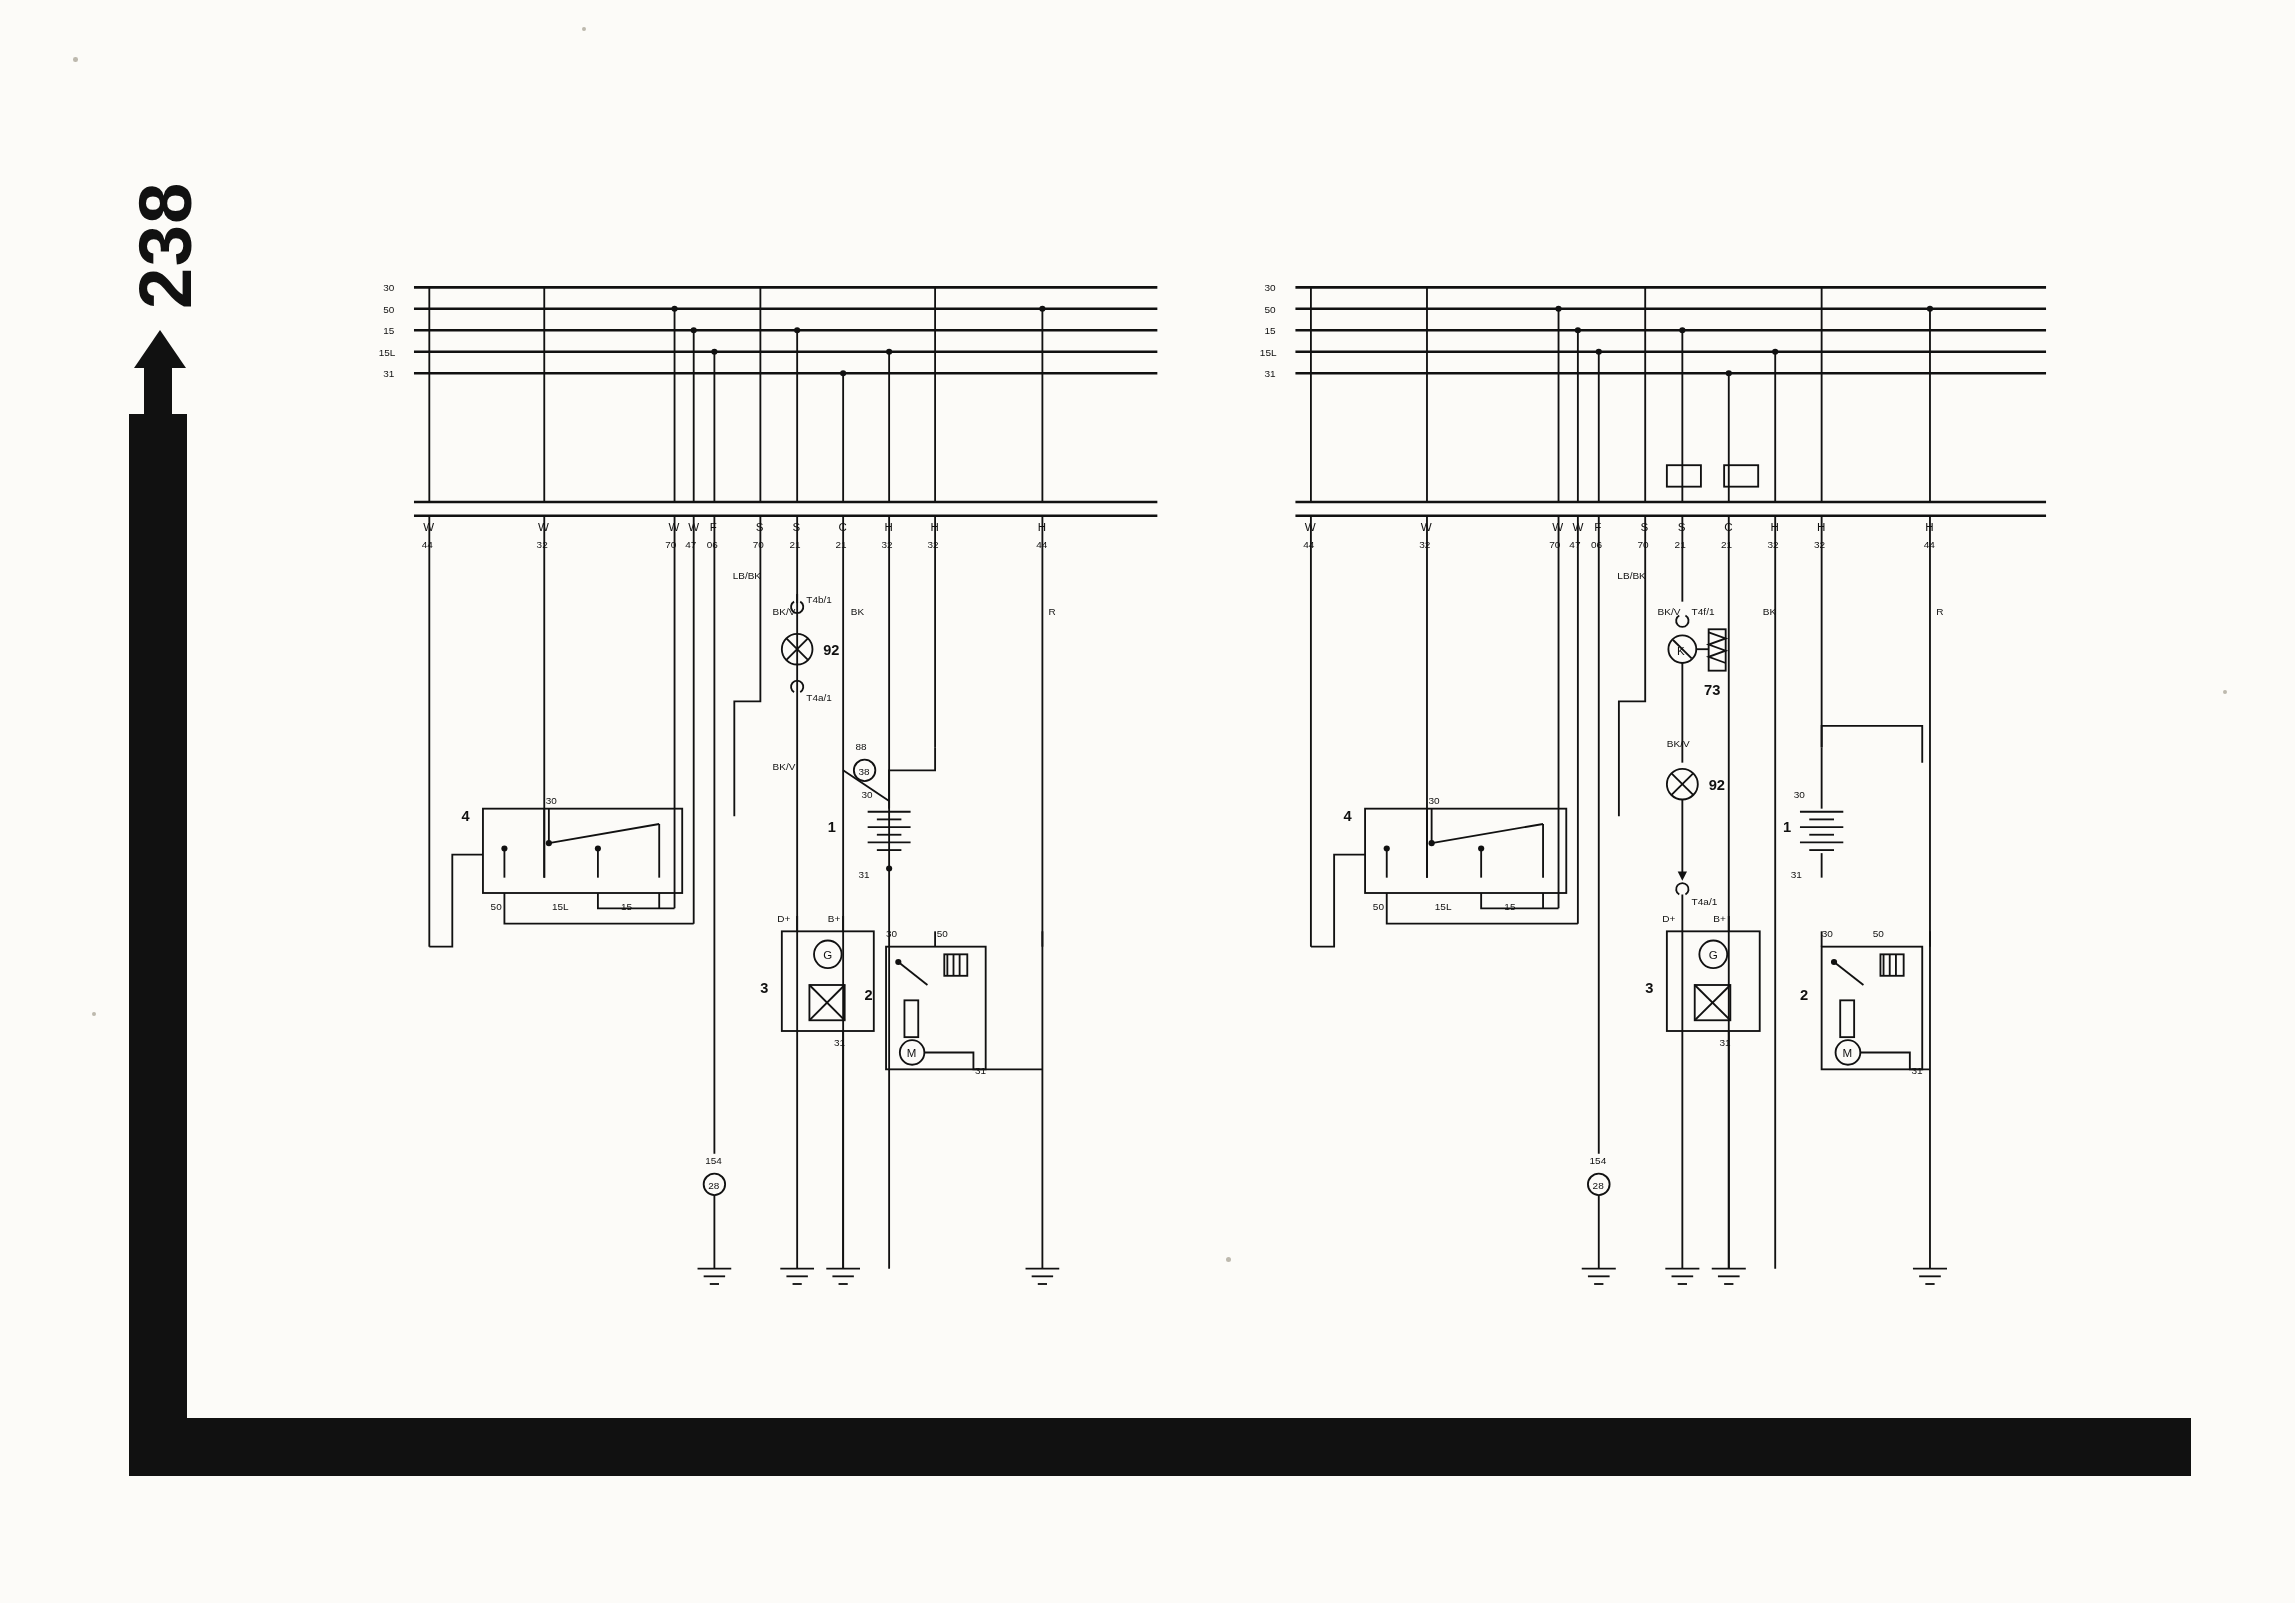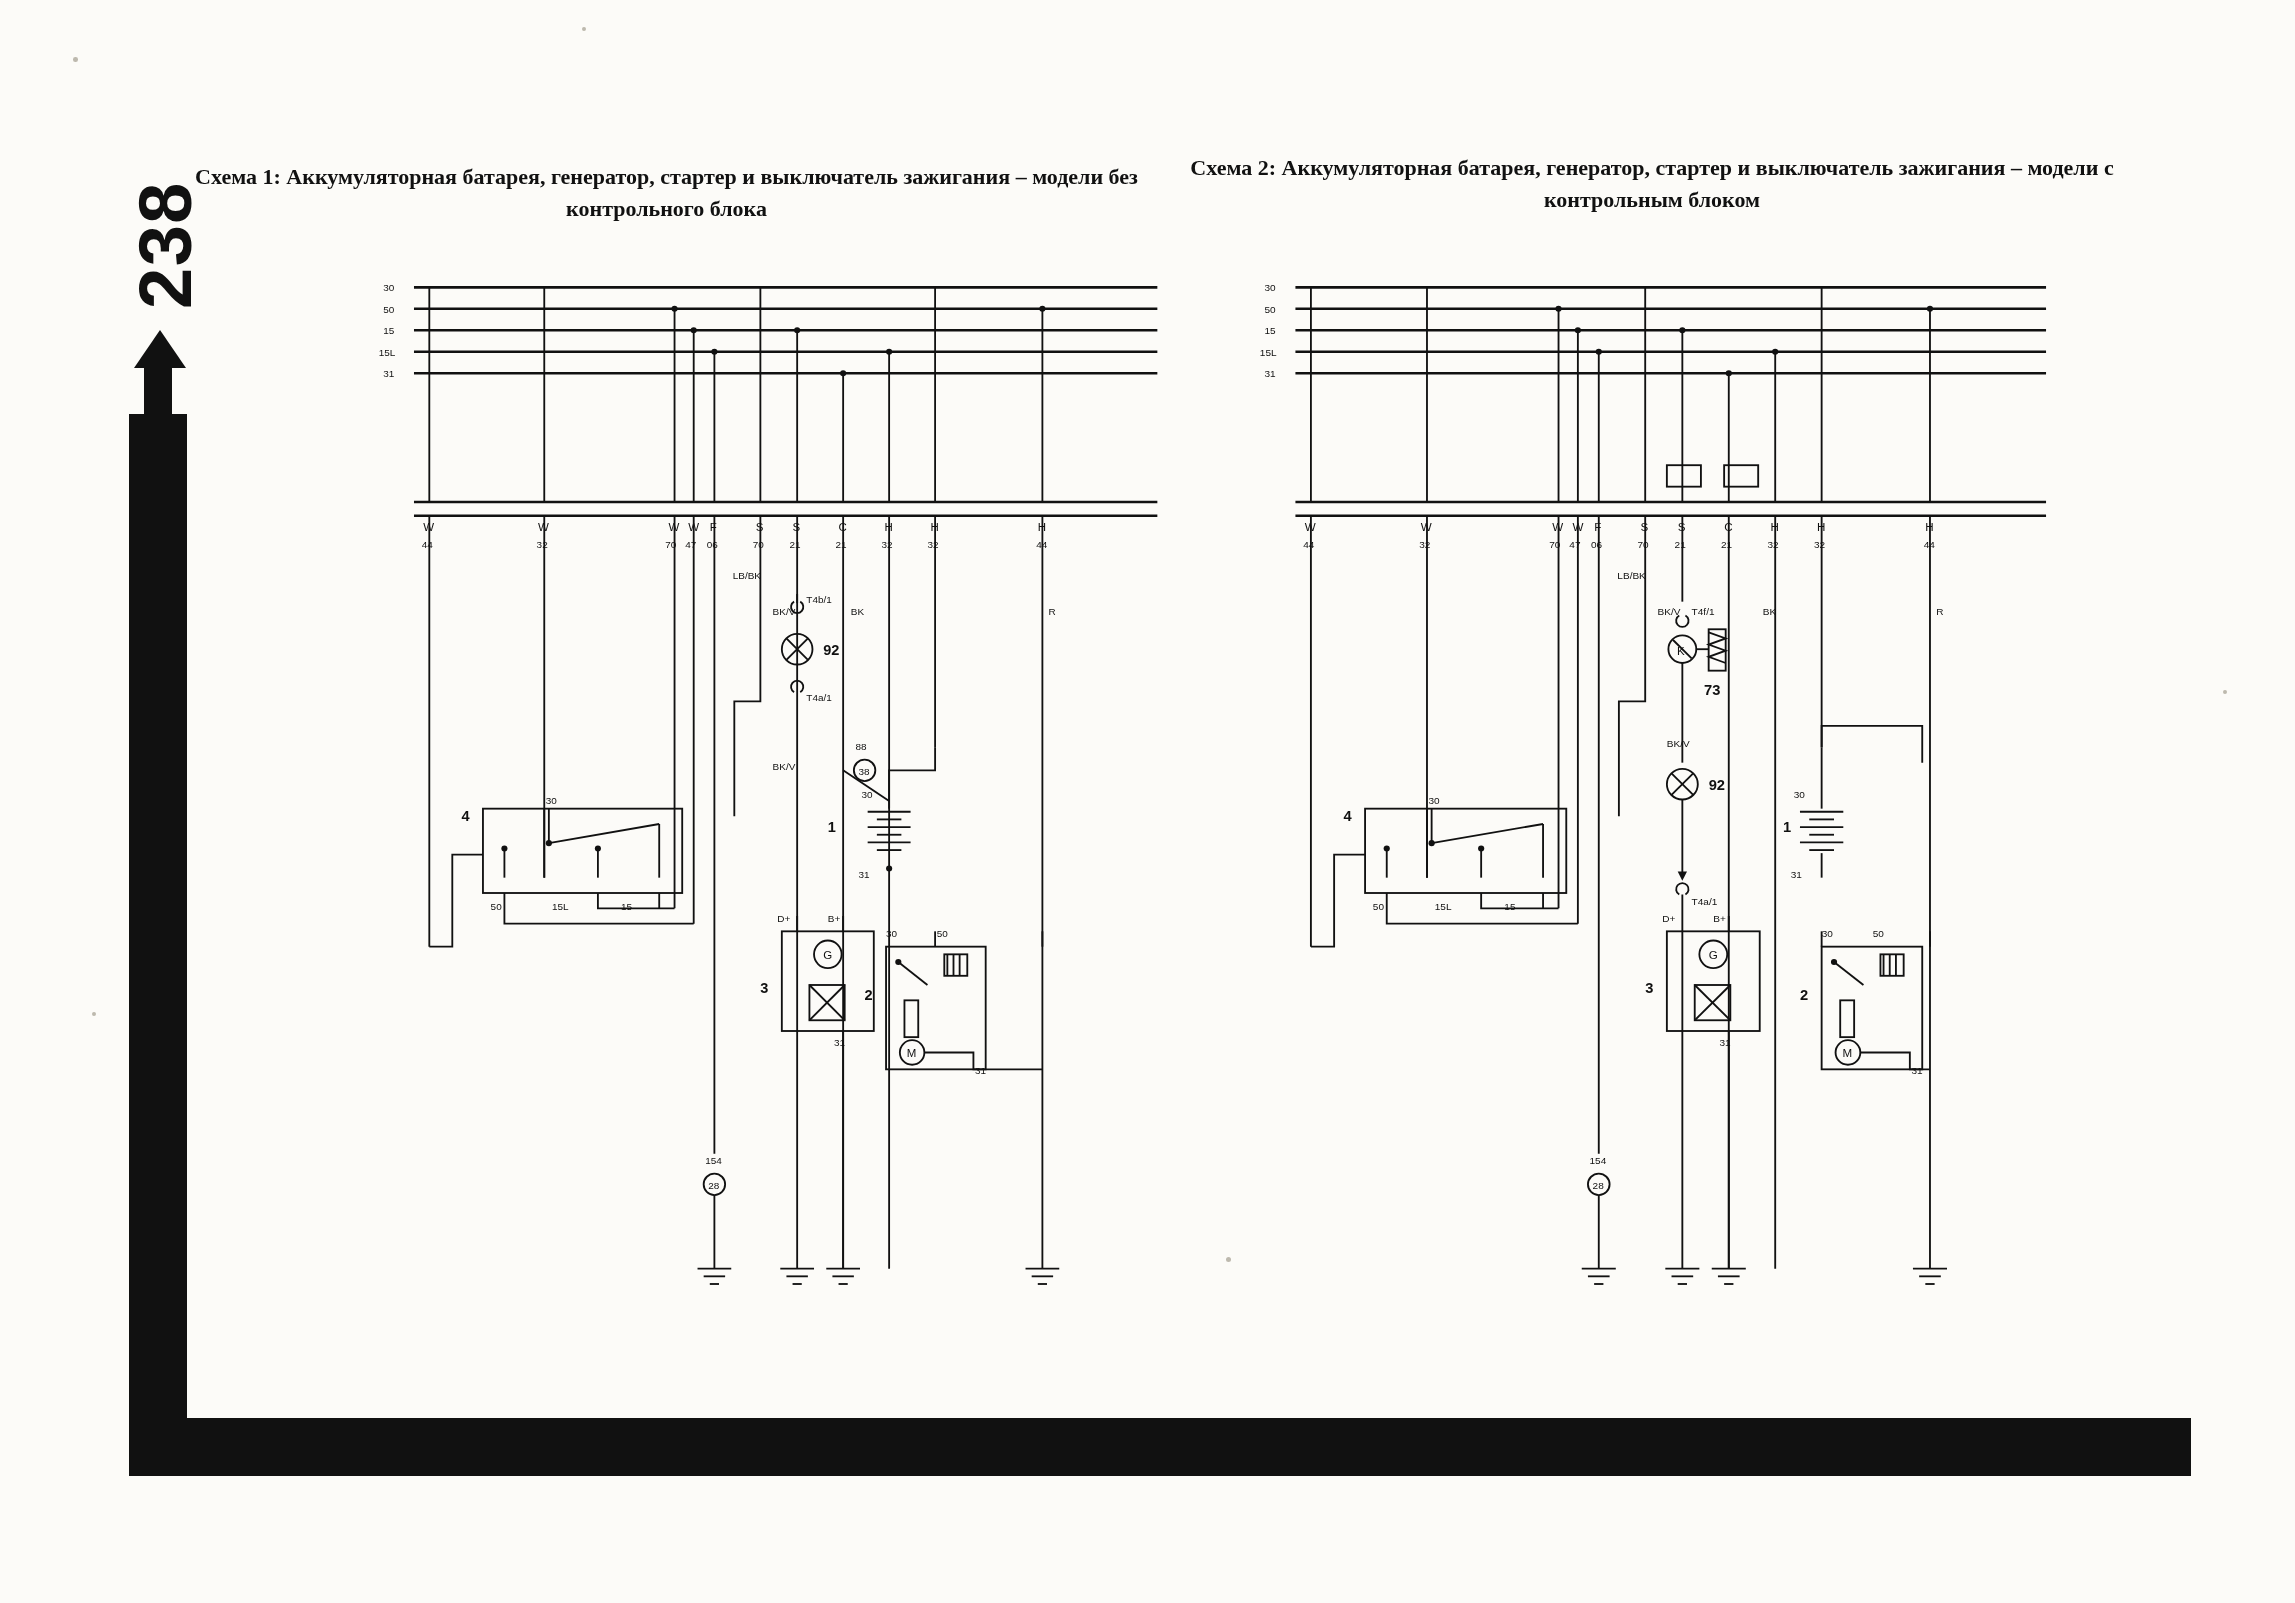--- a/index.html
+++ b/index.html
@@ -50,22 +50,20 @@
 
   <div class="pagenum">238</div>
   <div class="arrow-up"></div>
   <div class="arrow-stem"></div>
 
   <div class="frame-v"></div>
   <div class="frame-h">
     
   </div>
 
-  <div class="title" id="title1">Схема 1: Аккумуляторная батарея, генератор, стартер и выключатель зажигания – модели без контрольного блока</div>
-  <div class="title" id="title2">Схема 2: Аккумуляторная батарея, генератор, стартер и выключатель зажигания – модели с контрольным блоком</div>
 
   <div class="schem" id="schem1">
   <svg viewBox="0 0 1070 1440" preserveAspectRatio="none">
 
     <g>
       <line class="wire-t" x1="60" y1="20" x2="1030" y2="20"></line>
       <line class="wire-t" x1="60" y1="48" x2="1030" y2="48"></line>
       <line class="wire-t" x1="60" y1="76" x2="1030" y2="76"></line>
       <line class="wire-t" x1="60" y1="104" x2="1030" y2="104"></line>
       <line class="wire-t" x1="60" y1="132" x2="1030" y2="132"></line>

